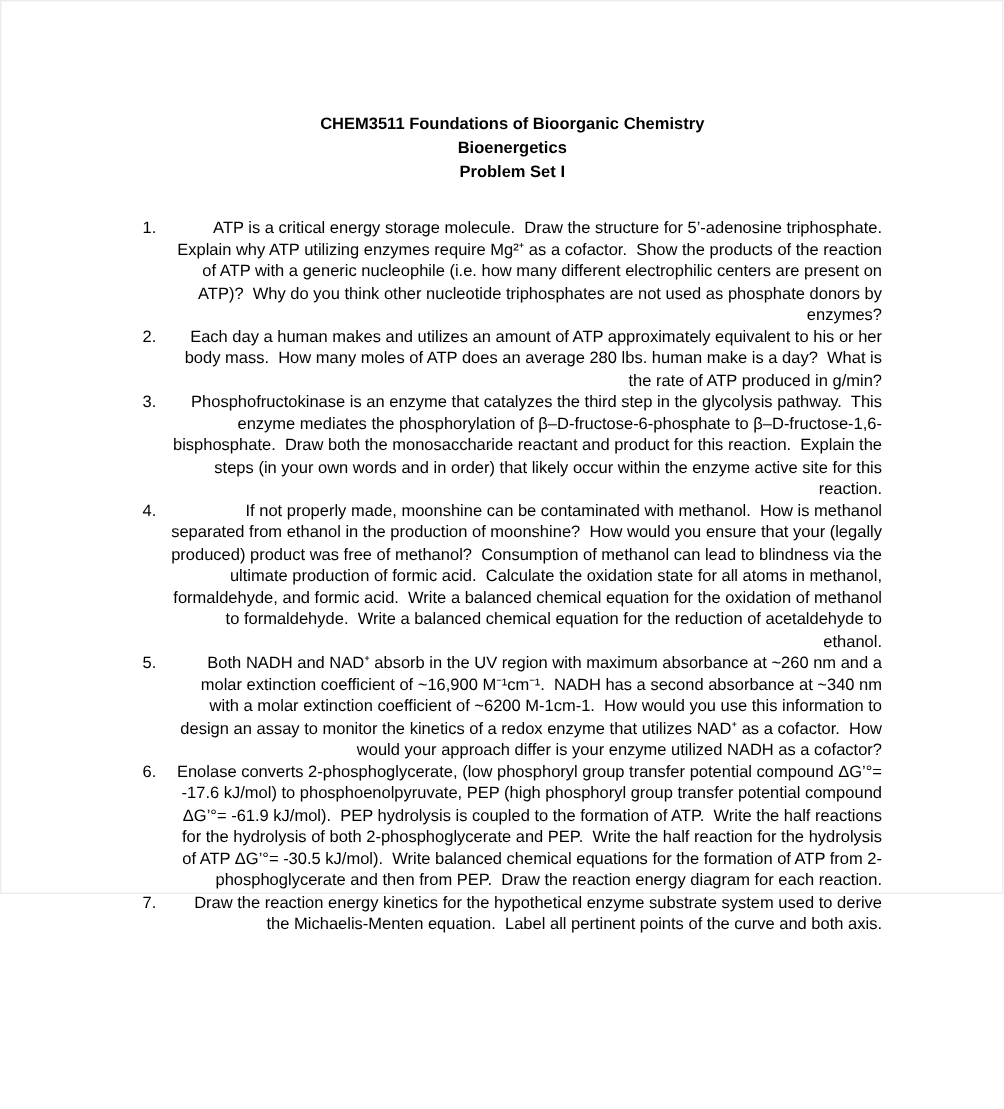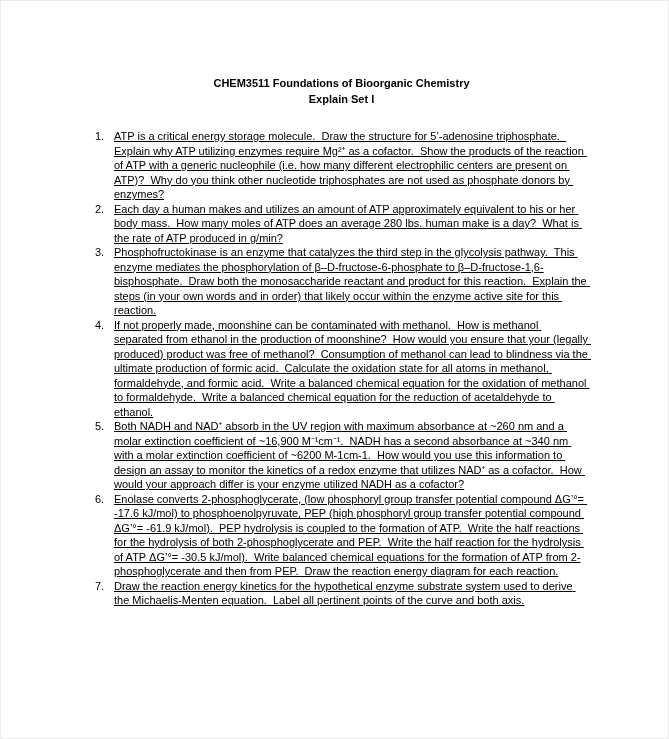--- a/index.html
+++ b/index.html
@@ -10,21 +10,21 @@
   body {
     width: 669px;
     height: 739px;
     overflow: hidden;
     font-family: "Liberation Sans", sans-serif;
     color: #000000;
   }
   .doc-page {
     box-sizing: border-box;
     width: 669px;
-    height: 739px;
+    height: 596px;
     background: #ffffff;
     border: 1px solid #ececec;
     padding: 74px 80px 0 94px;
   }
   .title-block {
     text-align: center;
     font-weight: bold;
     font-size: 11px;
     line-height: 16px;
     margin-bottom: 22px;
@@ -37,32 +37,32 @@
     display: flex;
     align-items: flex-start;
   }
   .problem .num {
     flex: 0 0 19px;
     width: 19px;
   }
   .problem .text {
     flex: 1 1 auto;
     white-space: pre-wrap;
-    text-align: left;
-    text-decoration: underline;
+    text-align: right;
   }
 </style>
 </head>
 <body>
 
 <div class="doc-page">
 
   <div class="title-block">
     <div>CHEM3511 Foundations of Bioorganic Chemistry</div>
-    <div>Explain Set I</div>
+    <div>Bioenergetics</div>
+    <div>Problem Set I</div>
   </div>
 
   <div class="problems">
     <div class="problem">
       <span class="num">1.</span>
       <span class="text">ATP is a critical energy storage molecule.  Draw the structure for 5’-adenosine triphosphate.  Explain why ATP utilizing enzymes require Mg²⁺ as a cofactor.  Show the products of the reaction of ATP with a generic nucleophile (i.e. how many different electrophilic centers are present on ATP)?  Why do you think other nucleotide triphosphates are not used as phosphate donors by enzymes?</span>
     </div>
     <div class="problem">
       <span class="num">2.</span>
       <span class="text">Each day a human makes and utilizes an amount of ATP approximately equivalent to his or her body mass.  How many moles of ATP does an average 280 lbs. human make is a day?  What is the rate of ATP produced in g/min?</span>

